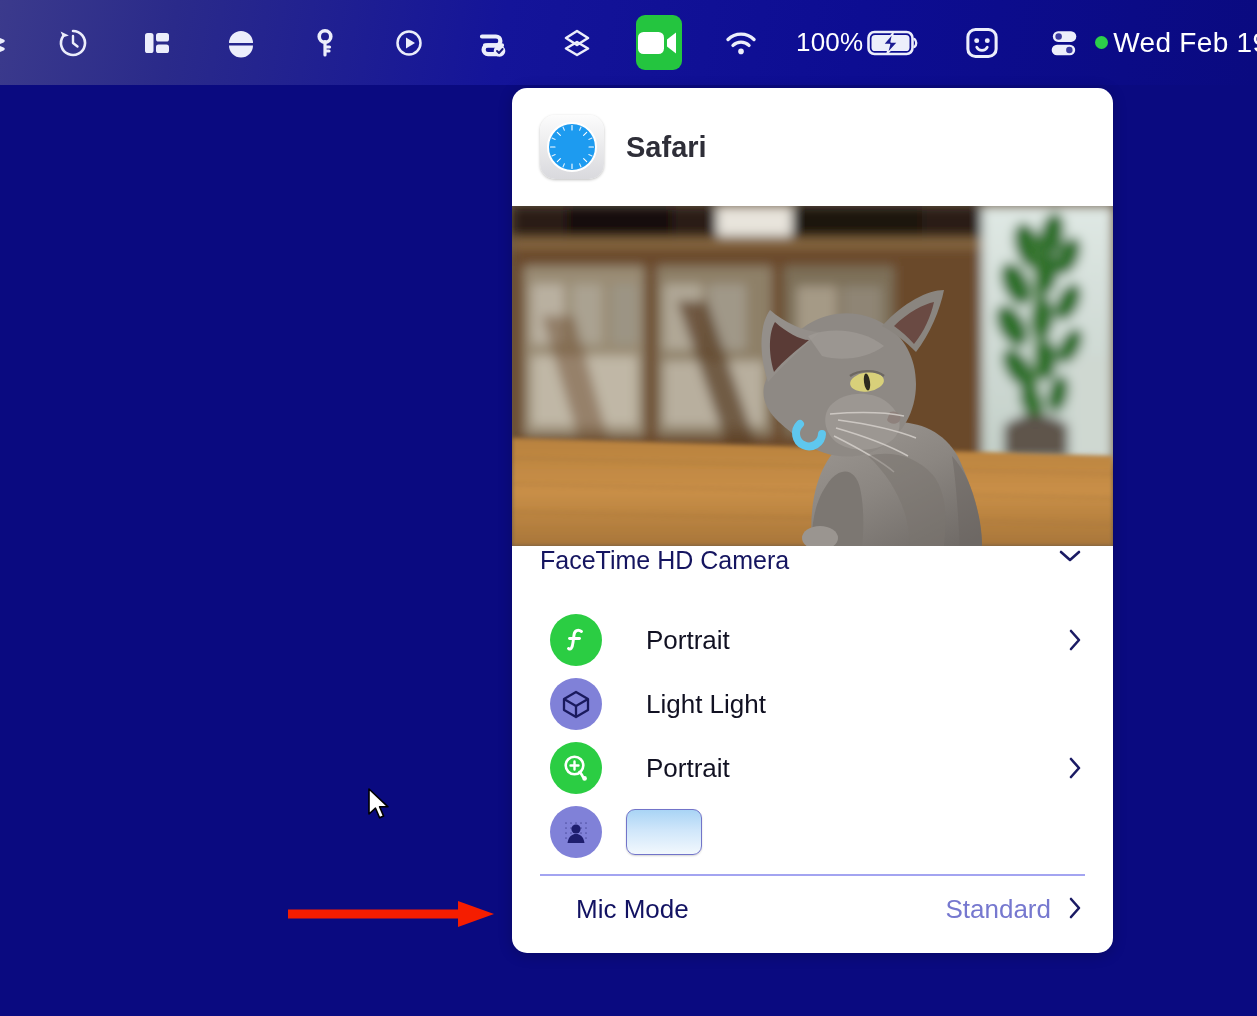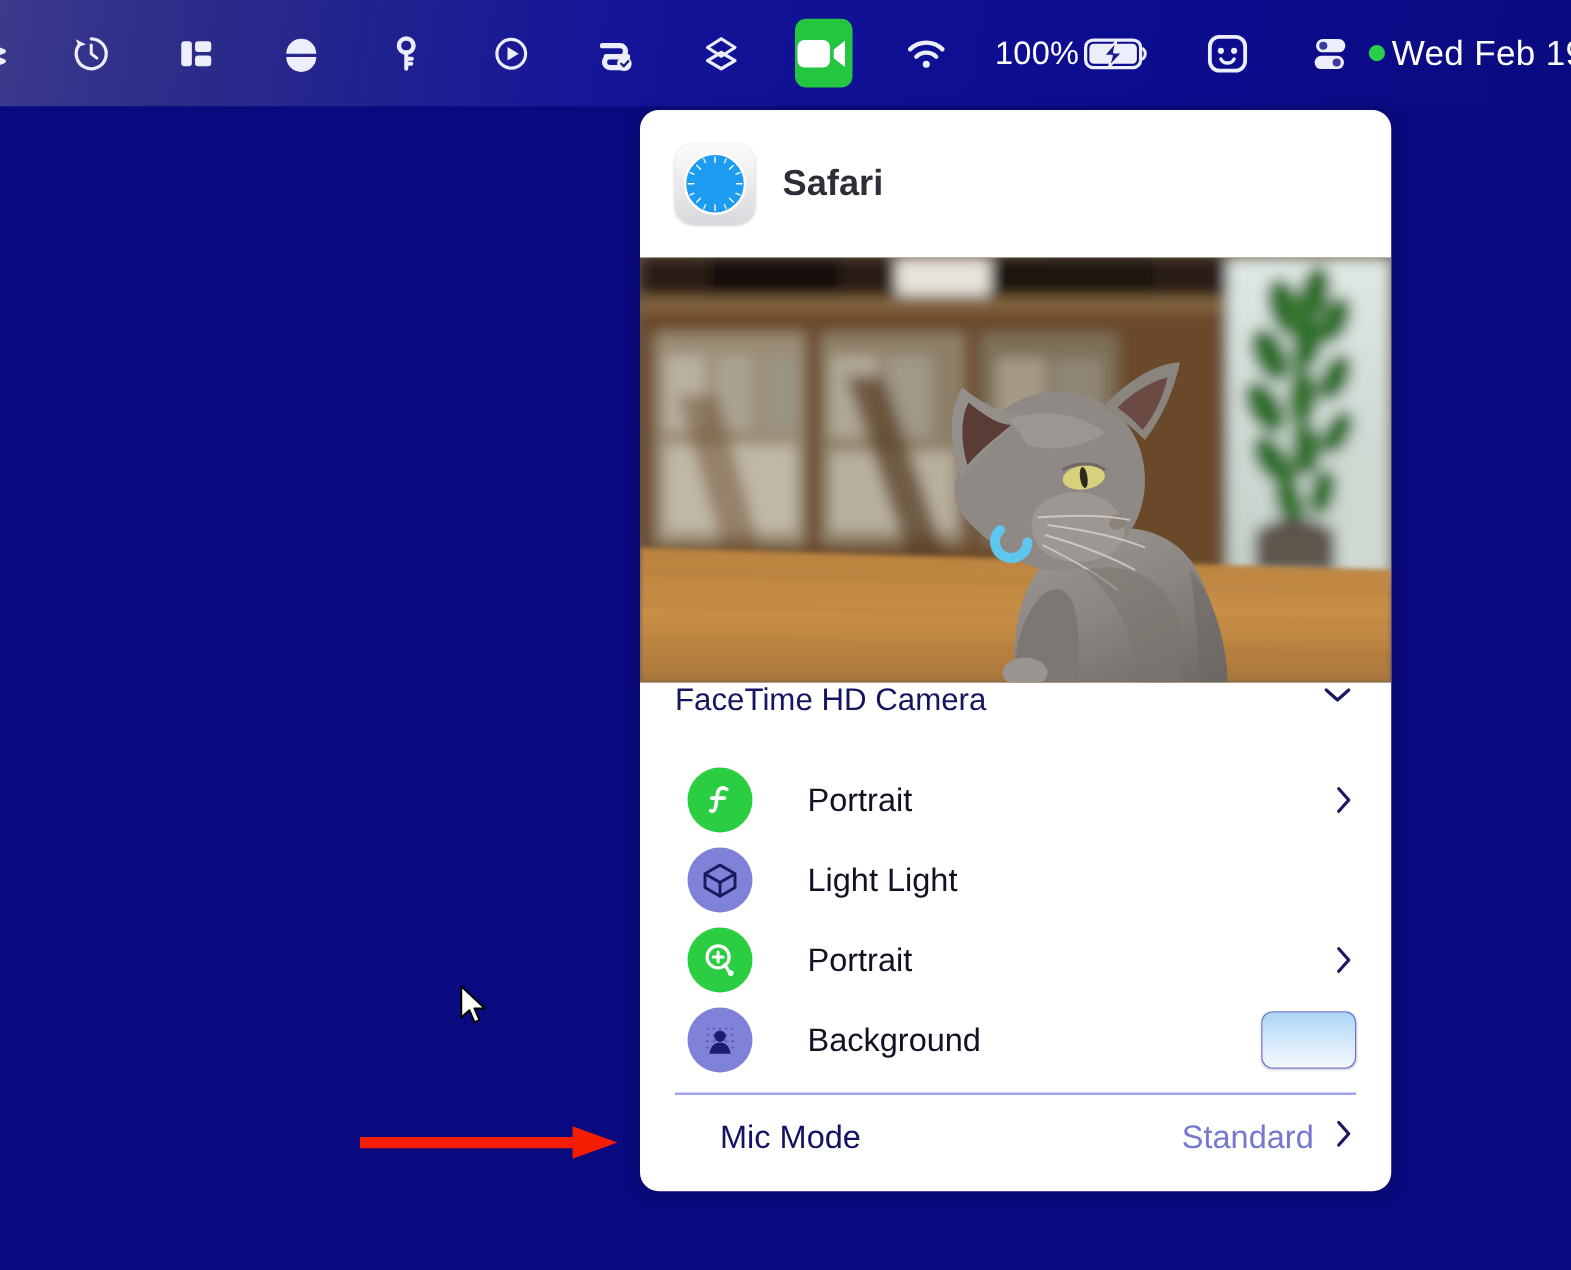--- a/index.html
+++ b/index.html
@@ -590,21 +590,20 @@
             <circle cx="12" cy="18" r="0.85"></circle>
             <circle cx="22" cy="18" r="0.85"></circle>
             <circle cx="27" cy="18" r="0.85"></circle>
           <circle cx="7" cy="23" r="0.85"></circle>
             <circle cx="27" cy="23" r="0.85"></circle>
         </g>
         <circle cx="17" cy="14" r="4.6" fill="#1e1e6e"></circle>
         <path d="M8.5 28 C9.5 21.5, 13 19, 17 19 C21 19, 24.5 21.5, 25.5 28 Z" fill="#1e1e6e"></path>
       </svg>
     </span>
-    <span class="opt-label">Background</span>
     <span id="bg-swatch"></span>
   </div>
 
   <div id="divider"></div>
 
   <div id="mic-row">
     <span id="mic-label">Mic Mode</span>
     <span class="mic-right">
       <span id="mic-value">Standard</span>
       <span>

